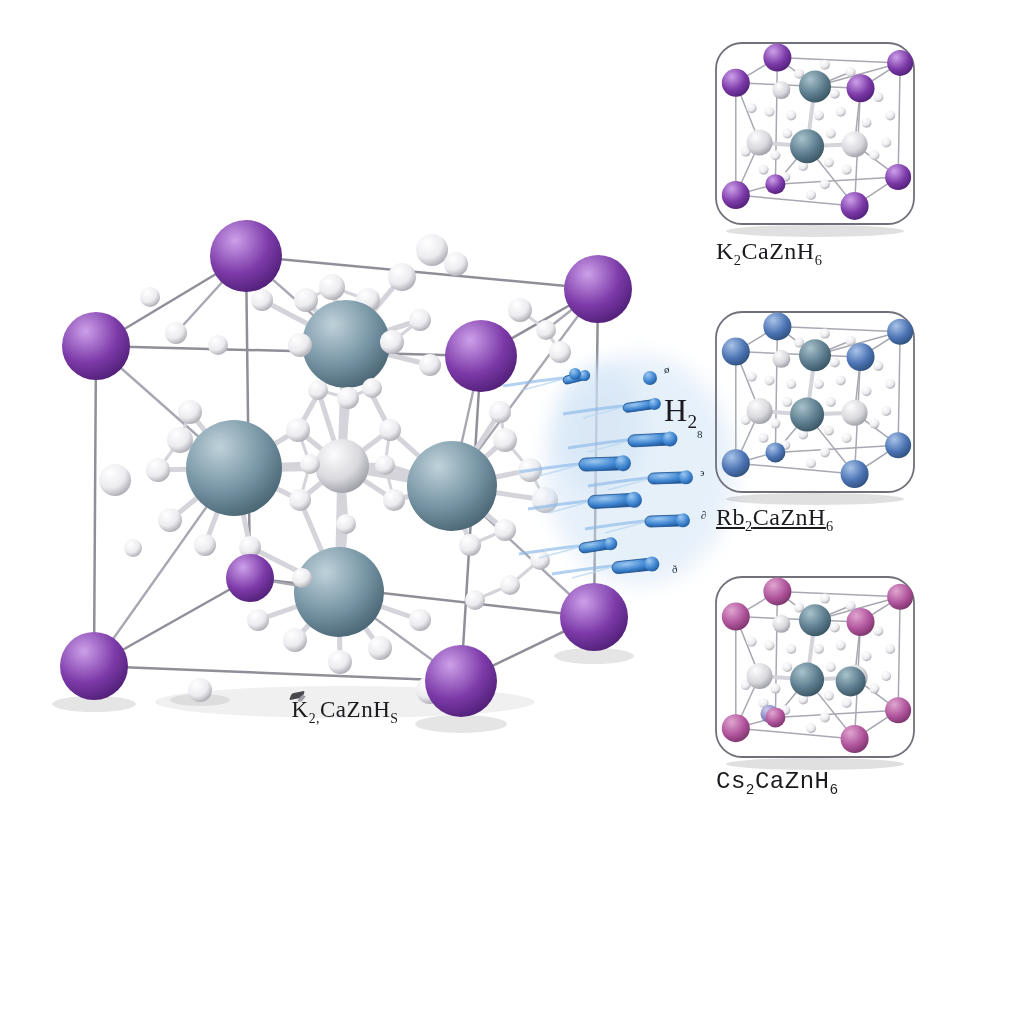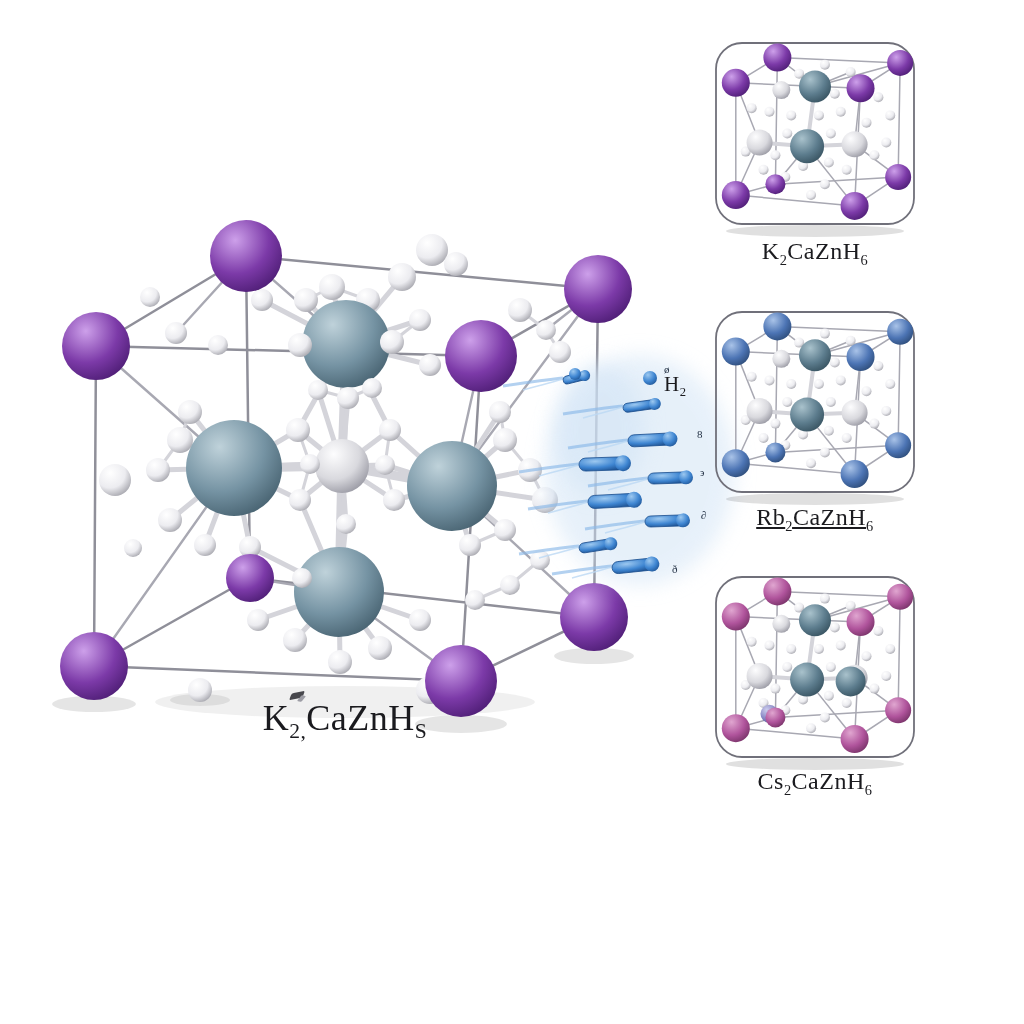--- a/index.html
+++ b/index.html
@@ -1,26 +1,26 @@
 <!DOCTYPE html>
 <html><head>
 <meta charset="utf-8">
 <style>
   html,body{margin:0;padding:0;background:#ffffff;}
   .canvas{position:relative;width:1024px;height:1024px;background:#ffffff;overflow:hidden;
           font-family:"Liberation Serif","DejaVu Serif",serif;}
   svg{position:absolute;left:0;top:0;}
   .label{position:absolute;color:#1b1b1f;letter-spacing:0.5px;}
   .label sub{font-size:60%;line-height:0;}
-  .main-label{left:235px;top:697px;width:220px;text-align:center;font-size:36px;}
-  .h2-label{left:664px;top:372px;font-size:21px;}
-  .mini-label{left:716px;width:198px;text-align:center;font-size:24px;}
+  .main-label{left:235px;top:697px;width:220px;text-align:center;font-size:23px;}
+  .h2-label{left:664px;top:392px;font-size:32px;}
+  .mini-label{left:716px;width:198px;text-align:left;font-size:24px;}
   .mini-label-1{top:238px;}
   .mini-label-2{top:504px;text-decoration:underline;}
-  .mini-label-3{top:768px;}
+  .mini-label-3{top:768px;font-family:Liberation Mono, monospace;}
   .smudge{position:absolute;left:291px;top:692px;width:12px;height:7px;background:#2b2b31;
           border-radius:2px;transform:skewX(-32deg) rotate(-14deg);opacity:.85;}
   .smudge:after{content:"";position:absolute;left:9px;top:5px;width:5px;height:6px;
           background:#8f8f99;border-radius:1px;transform:rotate(25deg);}
 </style>
 </head>
 <body>
 
 <div class="canvas">
 

